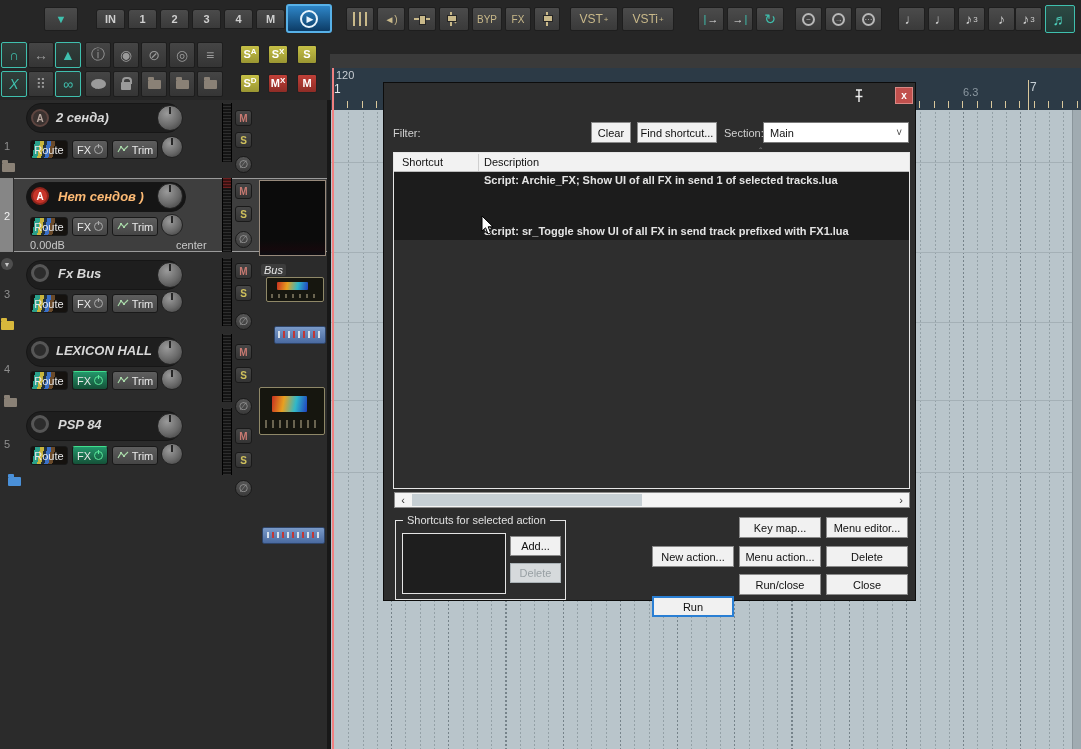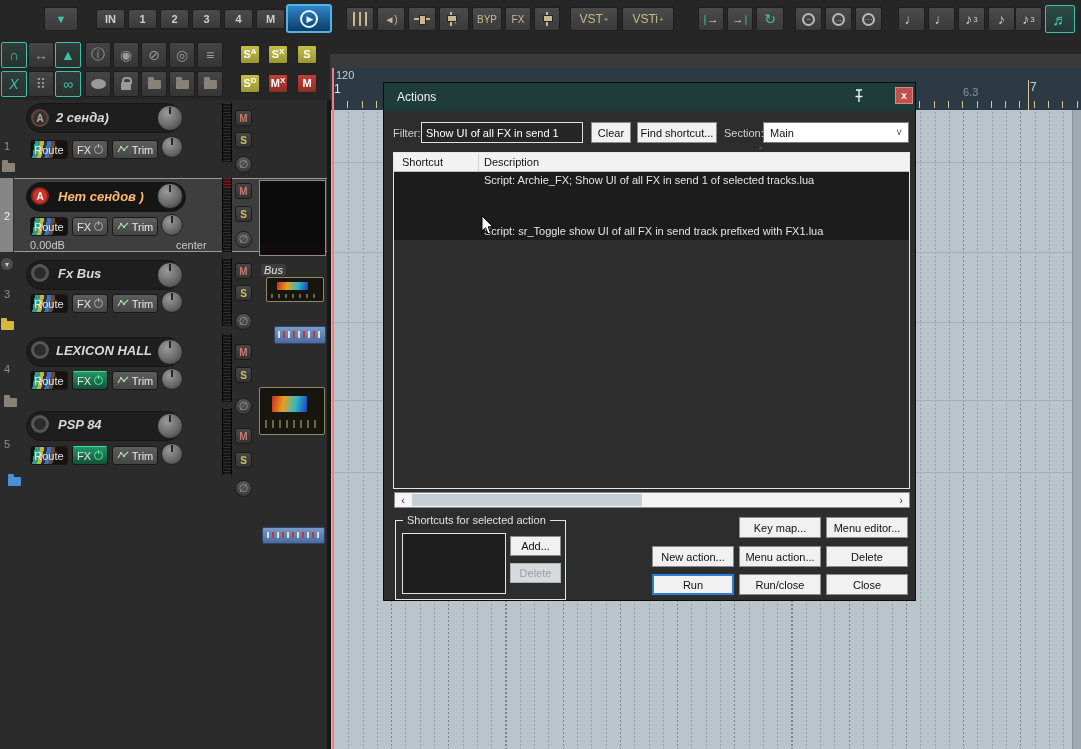--- a/index.html
+++ b/index.html
@@ -128,32 +128,32 @@
 .atitle { position:absolute; left:0; top:0; width:100%; height:28px; background:#1e3c39; color:#f0f0f0;
   font-size:12px; display:flex; align-items:center; padding-left:13px;}
 .aclose { position:absolute; right:2px; top:4px; width:18px; height:17px; background:#c1504d; border:1px solid #d98784;
   color:#fff; font-size:10px; font-weight:bold; display:flex; align-items:center; justify-content:center;}
 .apin { position:absolute; right:50px; top:6px; }
 .alabel { position:absolute; color:#d0d0d0; font-size:11px; }
 .ainput { position:absolute; background:#262626; border:1px solid #e0e0e0; color:#fff; font-size:11px;
   font-family:"Liberation Sans",sans-serif; padding:0 4px; }
 .wbtn { position:absolute; background:#f1f1f1; border:1px solid #8a8a8a; color:#101010; font-size:11px;
   font-family:"Liberation Sans",sans-serif; display:flex; align-items:center; justify-content:center;}
-.wbtn.def { border:2px solid #2a7fd4; }
+.wbtn.def { border:2px solid #2a7fd4;margin-top:22px; }
 .wbtn.dis { background:#d6dadc; color:#98a0a4; border-color:#aab2b6; }
 .adrop { position:absolute; background:#fff; border:1px solid #7a7a7a; color:#111; font-size:11px;
   display:flex; align-items:center; padding:0 6px;}
 .adrop .chev { margin-left:auto; color:#444; font-size:10px;}
 .alist { position:absolute; left:9px; top:69px; width:517px; height:337px; background:#2e2e2e; border:1px solid #e6e6e6;}
 .ahead { position:absolute; left:0; top:0; width:100%; height:19px; background:#f2f2f2; color:#111; font-size:11px; border-bottom:1px solid #bbb;}
 .ahead .c1 { position:absolute; left:8px; top:3px;} .ahead .c2 { position:absolute; left:90px; top:3px;}
 .ahead .cdiv { position:absolute; left:84px; top:1px; width:1px; height:17px; background:#cfcfcf;}
 .sortglyph { position:absolute; left:365px; top:-6px; color:#777; font-size:10px;}
 .rows { position:absolute; left:0; top:19px; width:100%; height:68px; background:#1c1c1c;}
-.arow { position:absolute; left:0; width:100%; height:17px; color:#e4e4e4; font-size:11px; line-height:17px; padding-left:90px; white-space:nowrap;}
+.arow { position:absolute; left:0; width:100%; height:17px; color:#e4e4e4; font-size:11px; line-height:17px; padding-left:90px; white-space:nowrap;font-weight:bold;}
 .arow.sel { background:#f4f4f4; color:#101010; }
 .hsb { position:absolute; left:10px; top:409px; width:516px; height:16px; background:#f4f4f4; border:1px solid #8a8a8a;}
 .hsb .arr { position:absolute; top:0; width:16px; height:14px; color:#333; font-size:11px; display:flex; align-items:center; justify-content:center;}
 .hsb .thumbbar { position:absolute; left:17px; top:1px; width:230px; height:12px; background:#c6cfd4;}
 .agroup { position:absolute; left:11px; top:437px; width:171px; height:80px; border:1px solid #e4e4e4;}
 .agroup .glabel { position:absolute; left:7px; top:-7px; background:#2d2d2d; padding:0 4px; color:#e0e0e0; font-size:11px;}
 .albox { position:absolute; left:6px; top:12px; width:104px; height:61px; background:#1e1e1e; border:1px solid #e4e4e4;}
 
 
 .mcursor { left:481px; top:215px; z-index:9; }
@@ -481,30 +481,26 @@
     <div class="lane" style="top:212px"></div>
     <div class="lane" style="top:290px"></div>
     <div class="lane" style="top:362px"></div>
   </div>
   <div class="abs vsb"></div>
   <div class="abs cursoredge"></div>
   <div class="abs cursorline"></div>
   <div class="abs tcp-div"></div>
 
   <div class="abs awin">
-    <div class="atitle">
-        <span>Actions</span>
-      </div>
     <svg class="apin" width="12" height="14" viewBox="0 0 12 14">
         <path d="M3 1 h6 M6 1 v6 M2.5 7.5 h7 M6 8 v5" stroke="#f0f0f0" stroke-width="1.4" fill="none"></path>
       </svg>
     <div class="aclose">x</div>
 
     <div class="alabel" style="left:9px;top:44px">Filter:</div>
-    <input class="ainput" style="left: 37px; top: 39px; width: 162px; height: 21px;" value="Show UI of all FX in send 1">
     <div class="wbtn" style="left:207px;top:39px;width:40px;height:21px">Clear</div>
     <div class="wbtn" style="left:253px;top:39px;width:80px;height:21px">Find shortcut...</div>
     <div class="alabel" style="left:340px;top:44px">Section:</div>
     <div class="adrop" style="left:379px;top:39px;width:146px;height:21px">
         <span>Main</span>
         <span class="chev">˅</span>
       </div>
 
     <div class="alist">
       <div class="ahead">

